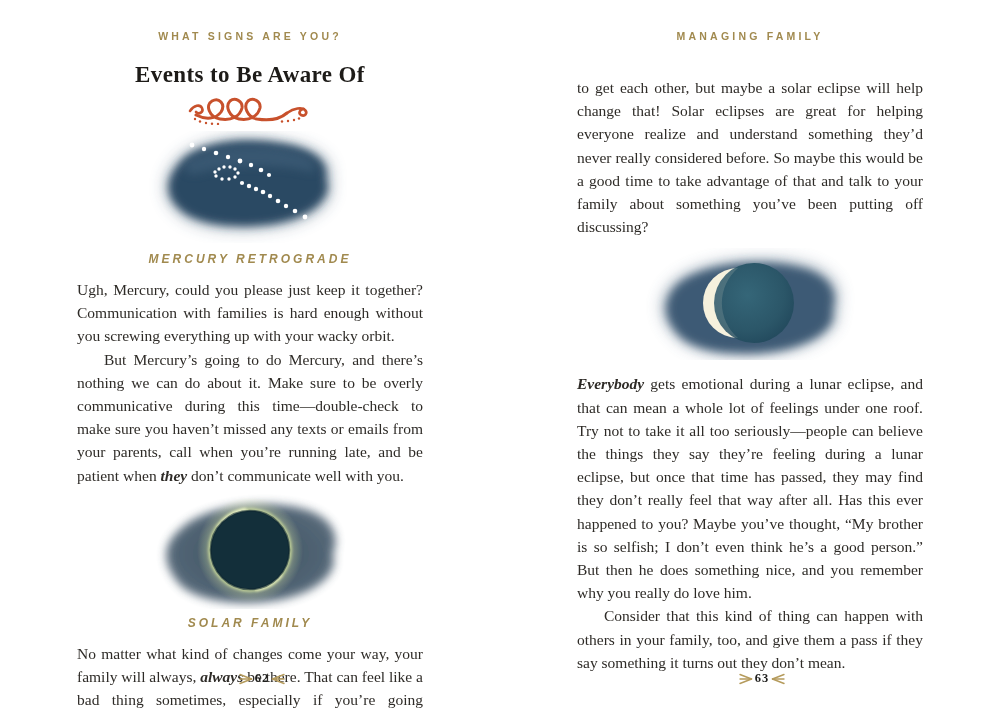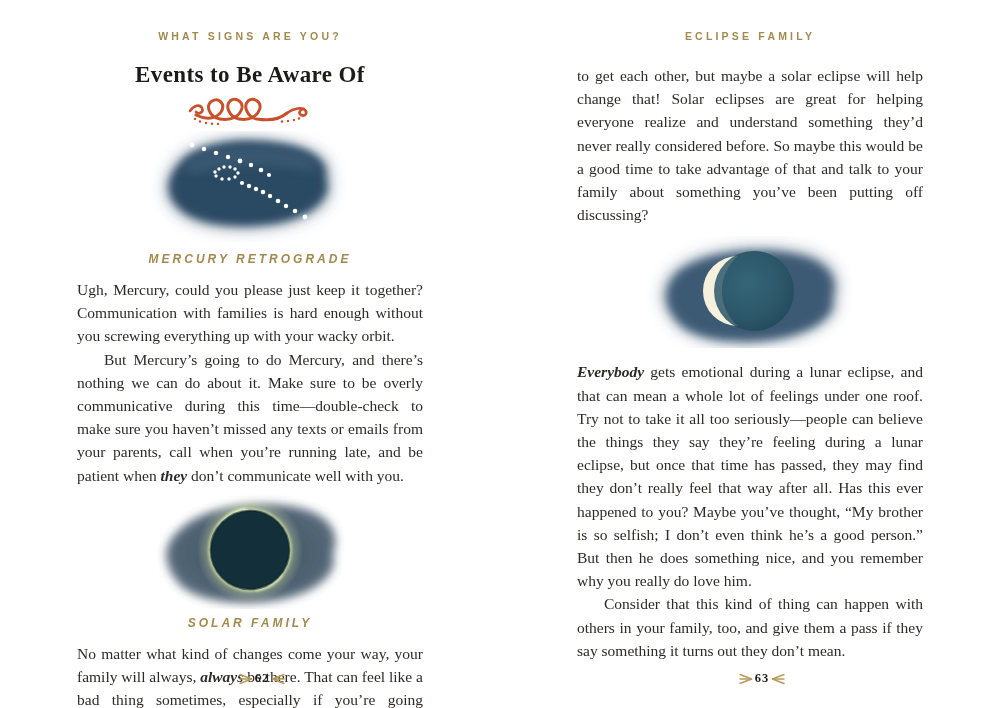--- a/index.html
+++ b/index.html
@@ -176,23 +176,23 @@
           <path d="M14,1.5 L2.5,6"></path>
             <path d="M14,6 L2.5,6"></path>
             <path d="M14,10.5 L2.5,6"></path>
         </g>
       </svg>
     </div>
   </div>
 
   <div class="page page-right">
 
-    <div class="running-head">ECLIPSE FAMILY</div>
-
-    <div class="body-text" style="margin-top:22px;">
+    <div class="running-head">MANAGING FAMILY</div>
+
+    <div class="body-text" style="margin-top:34px;">
       <p>to get each other, but maybe a solar eclipse will help change that! Solar eclipses are great for helping everyone realize and understand something they’d never really considered before. So maybe this would be a good time to take advantage of that and talk to your family about something you’ve been putting off discussing?</p>
     </div>
 
     <div class="illus-wrap" style="margin-top:10px;">
       <svg width="250" height="112" viewBox="0 0 200 112">
         <defs>
           <radialGradient id="moon" cx="42%" cy="40%" r="70%">
             <stop offset="0%" stop-color="#356678"></stop>
             <stop offset="65%" stop-color="#2b5668"></stop>
             <stop offset="100%" stop-color="#20465a"></stop>

